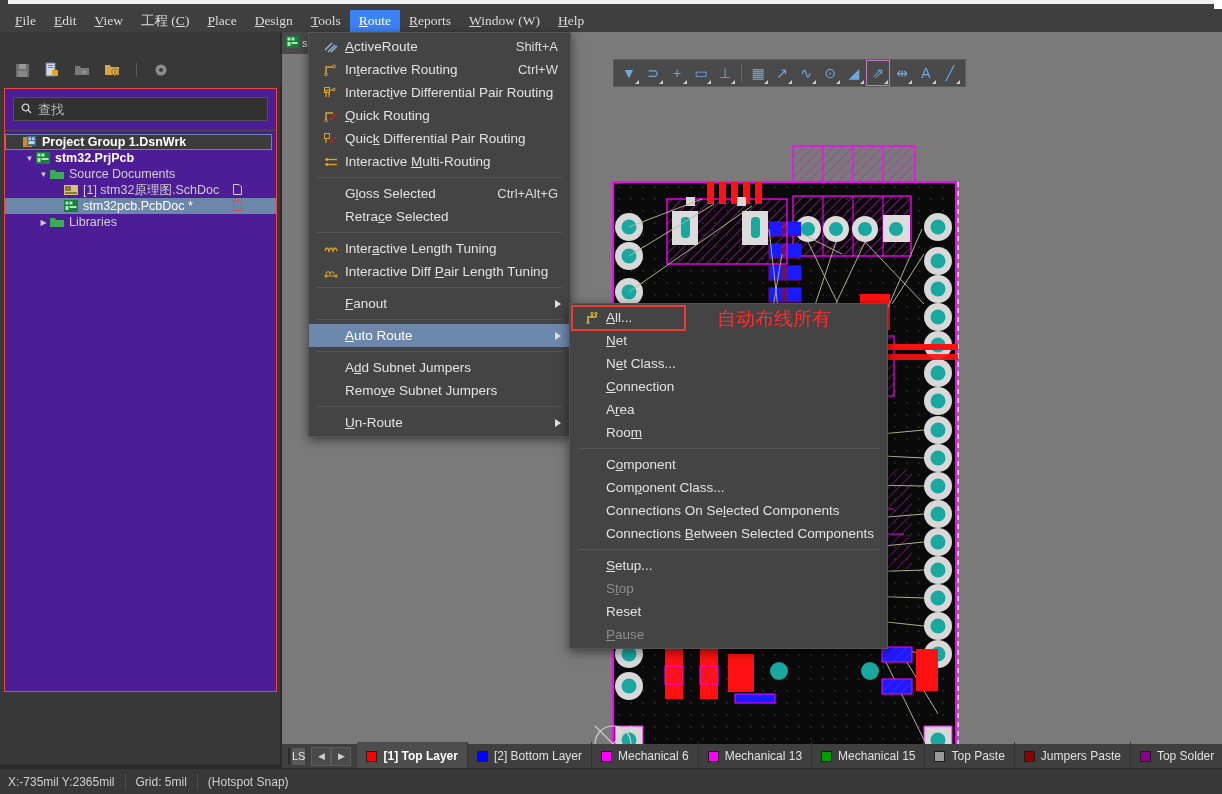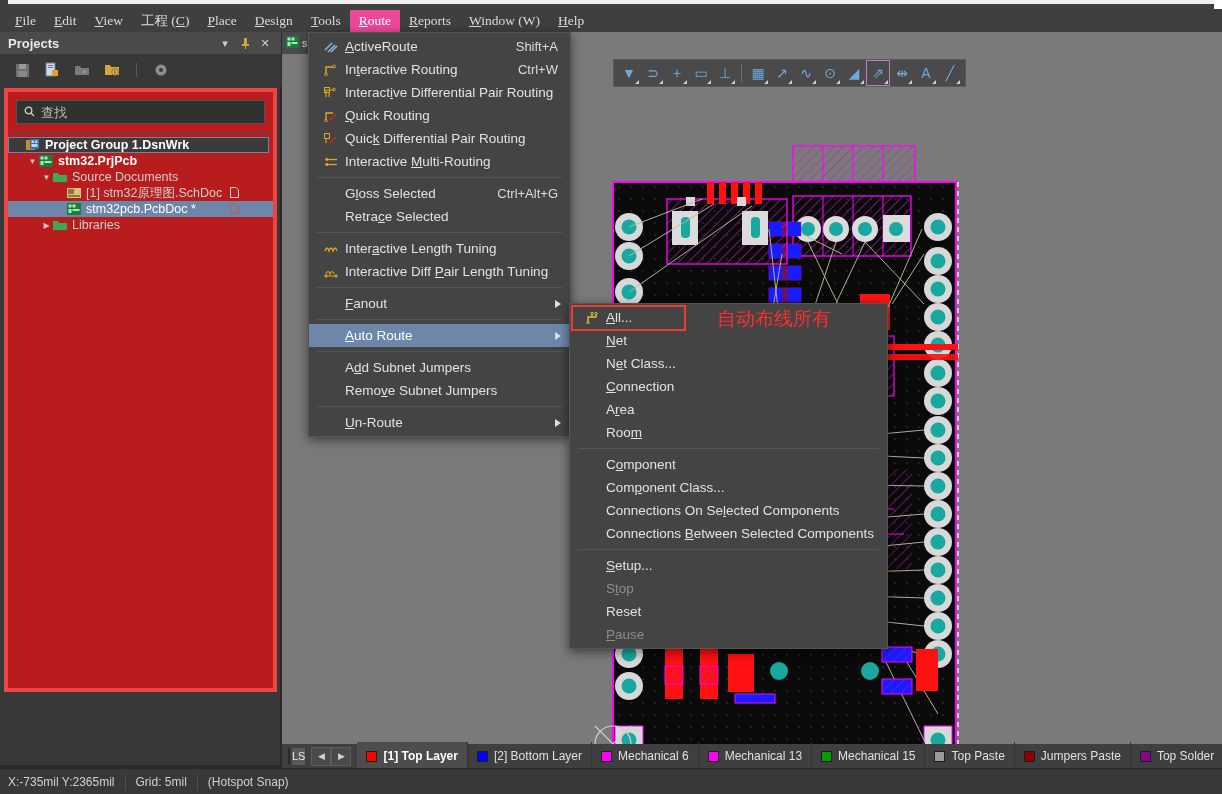--- a/index.html
+++ b/index.html
@@ -16,38 +16,38 @@
   
   .topstrip { position:absolute; left:0; top:0; width:1222px; height:9px; background:#fff; }
   .topstrip .left { position:absolute; left:0; top:0; width:8px; height:9px; background:#3f3f3f; }
   .topstrip .mid  { position:absolute; left:8px; top:0; width:1206px; height:4px; background:#f0f0f0; }
   .topstrip .under{ position:absolute; left:8px; top:4px; width:1206px; height:5px; background:#3f3f3f; }
 
   
   .menubar { position:absolute; left:0; top:9px; width:1222px; height:23px; background:#3f3f3f;
              display:flex; align-items:center; padding-left:6px; }
   .menubar .mi { padding:3px 9px; color:#dcdcdc; font-size:13.5px; white-space:nowrap; cursor:default;font-family:Liberation Serif, serif; }
-  .menubar .mi.active { background:#ec4899; color:#ffffff; }
+  .menubar .mi.active { background:#3b82f6; color:#ffffff; }
   .menubar .mi u { text-decoration:underline; }
 
   
   .projects { position:absolute; left:0; top:32px; width:281px; height:733px; background:#383838;
               border-right:1px solid #2a2a2a; }
   .proj-header { position:absolute; left:0; top:0; width:281px; height:22px; background:#4a4a4a;
                  display:flex; align-items:center; }
   .proj-title { font-weight:bold; font-size:13px; color:#e8e8e8; padding-left:8px; flex:1; }
   .proj-hbtn { width:20px; height:20px; display:flex; align-items:center; justify-content:center;
                color:#cfcfcf; font-size:11px; }
   .proj-toolbar { position:absolute; left:0; top:22px; width:281px; height:32px; background:#383838;
                   display:flex; align-items:center; padding-left:12px; gap:10px; }
   .tb-ico { width:20px; height:20px; display:flex; align-items:center; justify-content:center; }
   .tb-sep { width:1px; height:14px; background:#595959; margin:0 4px; }
 
-  .proj-body { position:absolute; left:4px; top:56px; width:273px; height:604px; background:#b91c1c;
-               border:4px solid #ef4444; }
+  .proj-body { position:absolute; left:4px; top:56px; width:273px; height:604px; background:#4c1d95;
+               border:1px solid #ef4444; }
   .search-wrap { margin:8px 8px 0 8px; height:24px; background:#313131; border:1px solid #505050;
                  display:flex; align-items:center; padding:0 7px; gap:6px; }
   .search-wrap input { background:transparent; border:0; outline:0; color:#cfcfcf;
                        font-family:"Liberation Sans",sans-serif; font-size:13px; width:100%; }
   .search-wrap input::placeholder { color:#b9b9b9; }
   .tree { margin-top:9px; border-top:1px solid #4e4e4e; padding-top:3px; }
   .trow { height:16px; display:flex; align-items:center; font-size:12.5px; white-space:nowrap;
           position:relative; }
   .trow .lbl { color:#cfcfcf; }
   .trow.sel-outline { border:1px solid #6a86a8; background:#3b3b3b; margin-right:4px; }
@@ -141,32 +141,20 @@
       <div class="mi"><u>P</u>lace</div>
       <div class="mi"><u>D</u>esign</div>
       <div class="mi"><u>T</u>ools</div>
       <div class="mi active"><u>R</u>oute</div>
       <div class="mi"><u>R</u>eports</div>
       <div class="mi"><u>W</u>indow (W)</div>
       <div class="mi"><u>H</u>elp</div>
     </div>
 
   <div class="projects">
-    <div class="proj-header">
-      <div class="proj-title">Projects</div>
-      <div class="proj-hbtn">▾</div>
-      <div class="proj-hbtn">
-        <svg width="9" height="11" viewBox="0 0 9 11">
-            <rect x="3" y="0" width="3" height="7" fill="#d8a23a"></rect>
-            <rect x="1" y="6" width="7" height="2" fill="#d8a23a"></rect>
-            <rect x="4" y="8" width="1" height="3" fill="#d8a23a"></rect>
-          </svg>
-      </div>
-      <div class="proj-hbtn" style="margin-right:6px;">✕</div>
-    </div>
 
     <div class="proj-toolbar">
       <div class="tb-ico">
         <svg width="15" height="15" viewBox="0 0 15 15">
             <rect x="1" y="1" width="13" height="13" fill="#6e6e6e"></rect>
             <rect x="4" y="1" width="7" height="5" fill="#9a9a9a"></rect>
             <rect x="3" y="8" width="9" height="6" fill="#888"></rect>
           </svg>
       </div>
       <div class="tb-ico">

